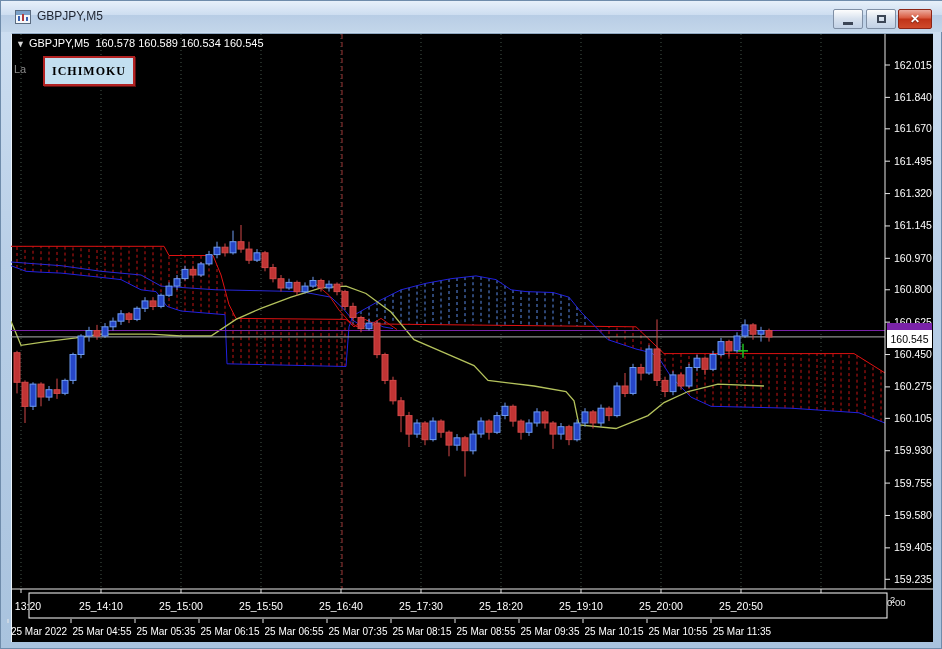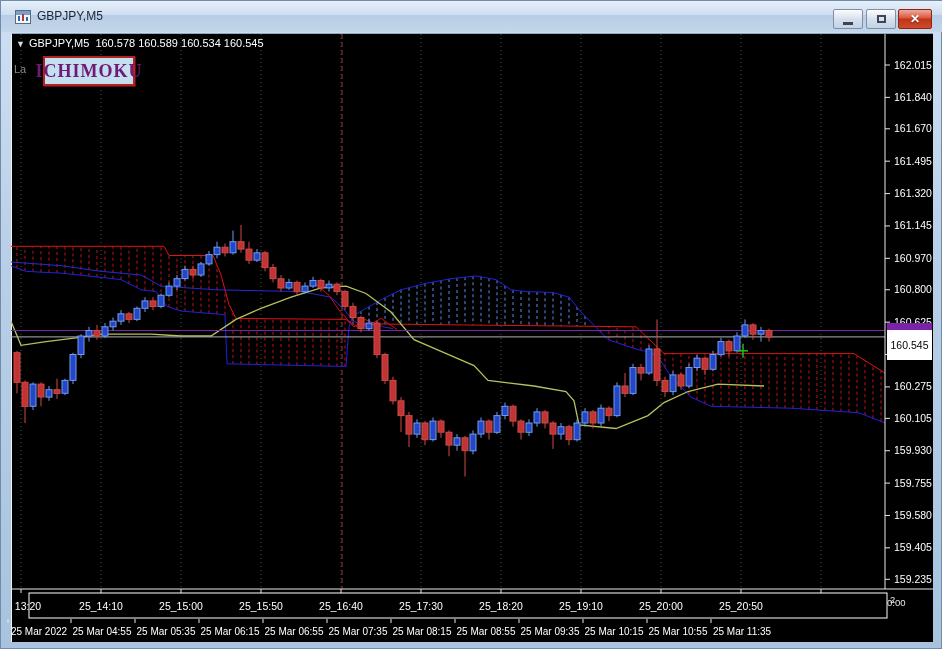--- a/index.html
+++ b/index.html
@@ -37,24 +37,24 @@
 
   #ohlc-header { position:absolute; left:15px; top:36px; font-size:11px; color:#ffffff; white-space:pre; }
   #ohlc-header .tri { color:#d9d9d9; font-size:9px; margin-right:4px; }
 
   #label-behind { position:absolute; left:13px; top:62px; font-size:11px; color:#8a8a8a; }
   #ichimoku-box { position:absolute; left:42px; top:55px; width:92px; height:30px;
                   background:#c3dff0; border:2px solid #b22222;
                   display:flex; align-items:center; justify-content:center;
                   box-shadow:1px 1px 0 #5a0f0f; }
   #ichimoku-box span { font-family:"Liberation Serif", serif; font-weight:bold;
-                       font-size:18px; color:#701a75; letter-spacing:1px; }
+                       font-size:12px; color:#000000; letter-spacing:1px; }
 
   #purple-tag { position:absolute; left:886px; top:322px; width:45px; height:13px; background:#7a23a8; }
-  #price-tag { position:absolute; left:886px; top:329px; width:45px; height:30px; background:#ffffff;
+  #price-tag { position:absolute; left:886px; top:329px; width:45px; height:18px; background:#ffffff;
                color:#000; font-size:10.5px; display:flex; align-items:center; justify-content:center; }
 
   #corner-2   { position:absolute; left:889px; top:593px; font-size:9.5px; color:#e8e8e8; }
   #corner-000 { position:absolute; left:886px; top:596px; font-size:9.5px; color:#e8e8e8; }
 </style>
 </head>
 <body>
 
 <div id="window">
   <div id="titlebar">

